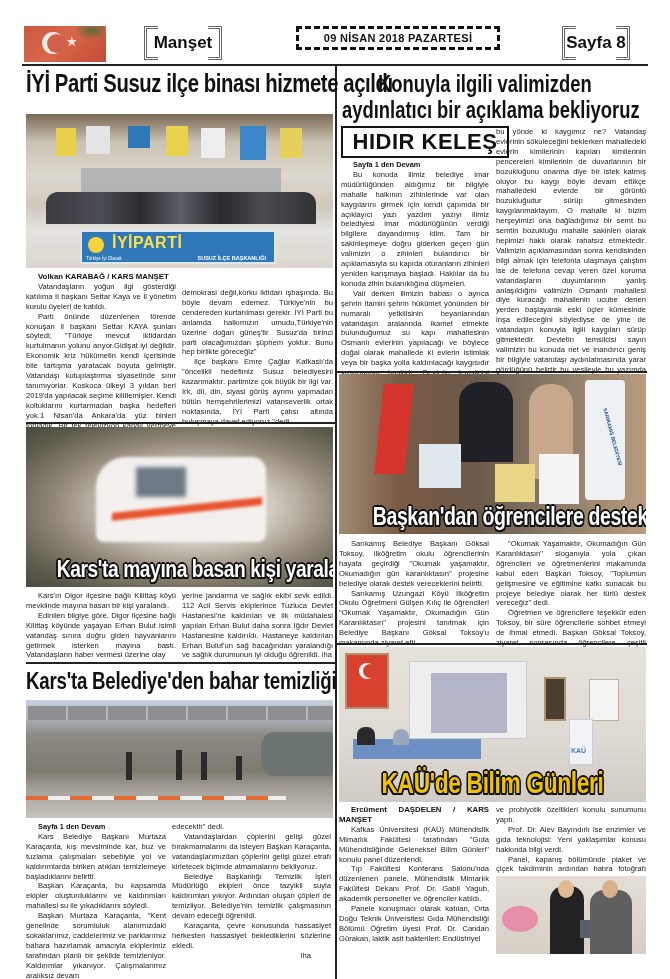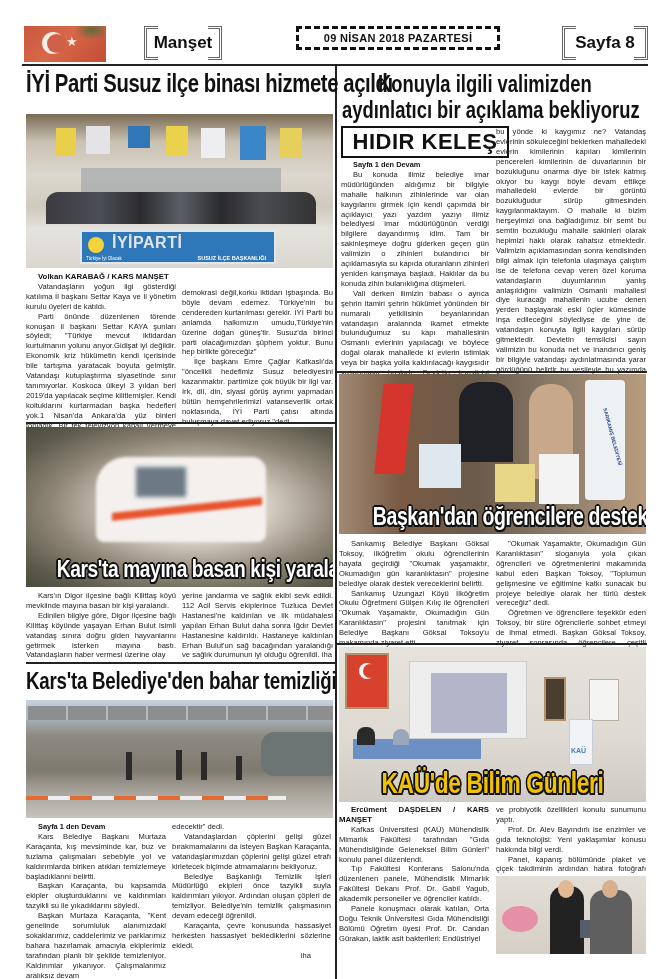--- a/index.html
+++ b/index.html
@@ -15,21 +15,21 @@
   .flag-thumb .moon { position:absolute; left:18px; top:6px; width:22px; height:22px; border-radius:50%; background:#f4ece6; }
   .flag-thumb .moon-cut { position:absolute; left:23px; top:8px; width:19px; height:19px; border-radius:50%; background:#d06048; }
   .flag-thumb .star { position:absolute; left:42px; top:9px; font-size:13px; color:#f4ece6; line-height:1; }
 
   .frame-box { position: absolute; top: 26px; height: 34px; display:flex; align-items:center; justify-content:center; }
   .frame-box .corner { position:absolute; width:14px; height:34px; border:3px double #666; }
   .frame-box .corner.l { left:0; border-right:none; }
   .frame-box .corner.r { right:0; border-left:none; }
   .frame-box .label { font-weight:bold; font-size:17px; color:#111; font-family: "Liberation Sans", sans-serif; }
   .manset-box { left: 144px; width: 78px; }
-  .sayfa-box { left: 562px; width: 86px; }
+  .sayfa-box { left: 562px; width: 68px; }
 
   .date-box { position:absolute; left: 296px; top: 26px; width: 204px; height: 24px;
     border: 3px dashed #111; display:flex; align-items:center; justify-content:center; }
   .date-box .label { font-size: 11px; font-weight: bold; letter-spacing: 0.3px; }
 
   .top-rule { position:absolute; left:22px; top:64px; width:626px; height:2px; background:#222; }
 
   
   .col-divider { position:absolute; left:335px; top:66px; width:2px; height:913px; background:#222; }
 
@@ -98,21 +98,21 @@
     <div style="position:absolute;left:175px;top:14px;width:24px;height:30px;background:#eeeef0;"></div>
     <div style="position:absolute;left:214px;top:12px;width:26px;height:34px;background:#3a86c8;"></div>
     <div style="position:absolute;left:254px;top:14px;width:22px;height:30px;background:#e6cf5a;"></div>
 
     <div style="position:absolute;left:55px;top:54px;width:200px;height:32px;background:#9aa0a6;opacity:.6;"></div>
 
     <div style="position:absolute;left:20px;top:78px;width:270px;height:32px;background:linear-gradient(90deg,#3b3b40,#4c4e56 20%,#2c2c30 35%,#5a5e66 50%,#2a2a2e 65%,#4a4c52 80%,#333 100%);border-radius:12px 12px 0 0;"></div>
 
     <div style="position:absolute;left:54px;top:116px;width:196px;height:34px;background:#2e78b9;border:2px solid #dfe6ee;">
       <div style="position:absolute;left:6px;top:5px;width:16px;height:16px;border-radius:50%;background:#f5d33a;"></div>
-      <span style="position:absolute;left:30px;top:2px;color:#e5e5e5;font-weight:bold;font-size:16px;letter-spacing:0.5px;">İYİPARTİ</span>
+      <span style="position:absolute;left:30px;top:2px;color:#fde047;font-weight:bold;font-size:16px;letter-spacing:0.5px;">İYİPARTİ</span>
       <span style="position:absolute;left:4px;bottom:1px;color:#fff;font-size:4.5px;">Türkiye İyi Olacak</span>
       <span style="position:absolute;right:8px;bottom:1px;color:#fff;font-size:5.5px;font-weight:bold;">SUSUZ İLÇE BAŞKANLIĞI</span>
     </div>
   </div>
 
   <div class="body-text" style="left:26px;top:272px;width:150px;">
     <p class="byline">Volkan KARABAĞ / KARS MANŞET</p>
     <p>Vatandaşların yoğun ilgi gösterdiği katılıma İl başkanı Settar Kaya ve İl yönetim kurulu üyeleri de katıldı.</p>
     <p>Parti önünde düzenlenen törende konuşan il başkanı Settar KAYA şunları söyledi; "Türkiye mevcut iktidardan kurtulmanın yolunu arıyor.Gidişat iyi değildir. Ekonomik kriz hükümetin kendi içerisinde bile tartışma yaratacak boyuta gelmiştir. Vatandaşı kutuplaştırma siyasetinde sınır tanımıyorlar. Koskoca ülkeyi 3 yıldan beri 2019'da yapılacak seçime kilitlemişler. Kendi koltuklarını kurtarmadan başka hedefleri yok.1 Nisan'da Ankara'da yüz binleri topladık. Bir tek televizyon kanalı vermeye cesaret edemedi. Çünkü ülkede</p>
   </div>
@@ -151,21 +151,21 @@
     <div style="position:absolute;left:235px;top:32px;width:72px;height:44px;background:#6c7574;border-radius:14px 4px 4px 14px;"></div>
     <div style="position:absolute;left:100px;top:52px;width:6px;height:28px;background:#2a2a2a;"></div>
     <div style="position:absolute;left:150px;top:50px;width:6px;height:30px;background:#2a2a2a;"></div>
     <div style="position:absolute;left:175px;top:52px;width:6px;height:28px;background:#2a2a2a;"></div>
     <div style="position:absolute;left:210px;top:56px;width:6px;height:24px;background:#2a2a2a;"></div>
   </div>
 
   <div class="body-text" style="left:26px;top:822px;width:140px;">
     <p class="devam">Sayfa 1 den Devam</p>
     <p>Kars Belediye Başkanı Murtaza Karaçanta, kış mevsiminde kar, buz ve tuzlama çalışmaları sebebiyle yol ve kaldırımlarda biriken atıkları temizlemeye başladıklarını belirtti.</p>
-    <p>Başkan Karaçanta, bu kapsamda ekipler oluşturduklarını ve kaldırımları tazyikli su ile yıkadıklarını söyledi.</p>
+    <p>Başkan Karaçanta, bu kapsamda ekipler oluşturduklarını ve kaldırımları mahallesi su ile yıkadıklarını söyledi.</p>
     <p>Başkan Murtaza Karaçanta, "Kent genelinde sorumluluk alanımızdaki sokaklarımız, caddelerimiz ve parklarımız bahara hazırlamak amacıyla ekiplerimiz tarafından planlı bir şekilde temizleniyor. Kaldırımlar yıkanıyor. Çalışmalarımız aralıksız devam</p>
   </div>
   <div class="body-text" style="left:172px;top:822px;width:159px;">
     <p class="noind">edecektir" dedi.</p>
     <p>Vatandaşlardan çöplerini gelişi güzel bırakmamalarını da isteyen Başkan Karaçanta, vatandaşlarımızdan çöplerini gelişi güzel etrafı kirletecek biçimde atmamalarını bekliyoruz.</p>
     <p>Belediye Başkanlığı Temizlik İşleri Müdürlüğü ekipleri önce tazyikli suyla kaldırımları yıkıyor. Ardından oluşan çöpleri de temizliyor. Belediye'nin temizlik çalışmasının devam edeceği öğrenildi.</p>
     <p>Karaçanta, çevre konusunda hassasiyet herkesten hassasiyet beklediklerini sözlerine ekledi.</p>
     <p class="noind right-align" style="padding-right:20px;">iha</p>
   </div>
 </div>

